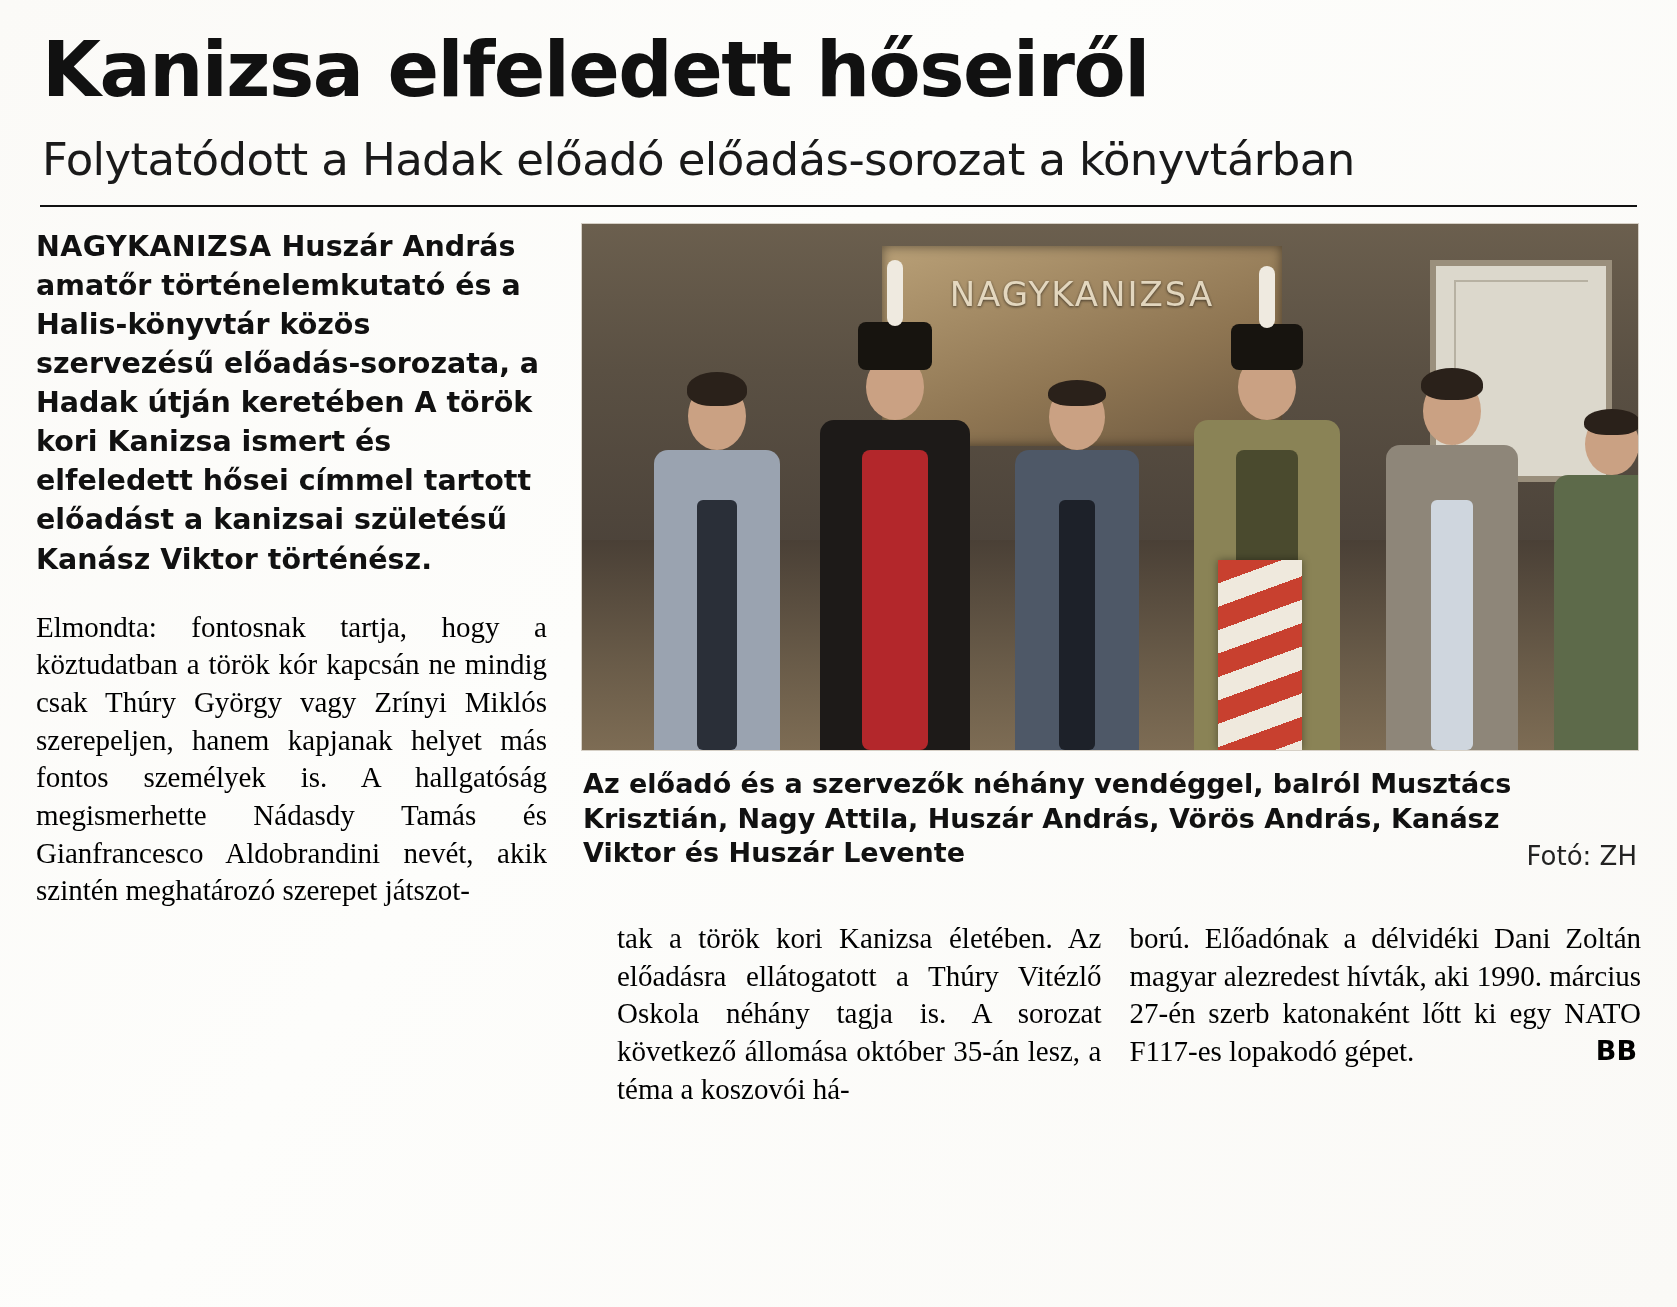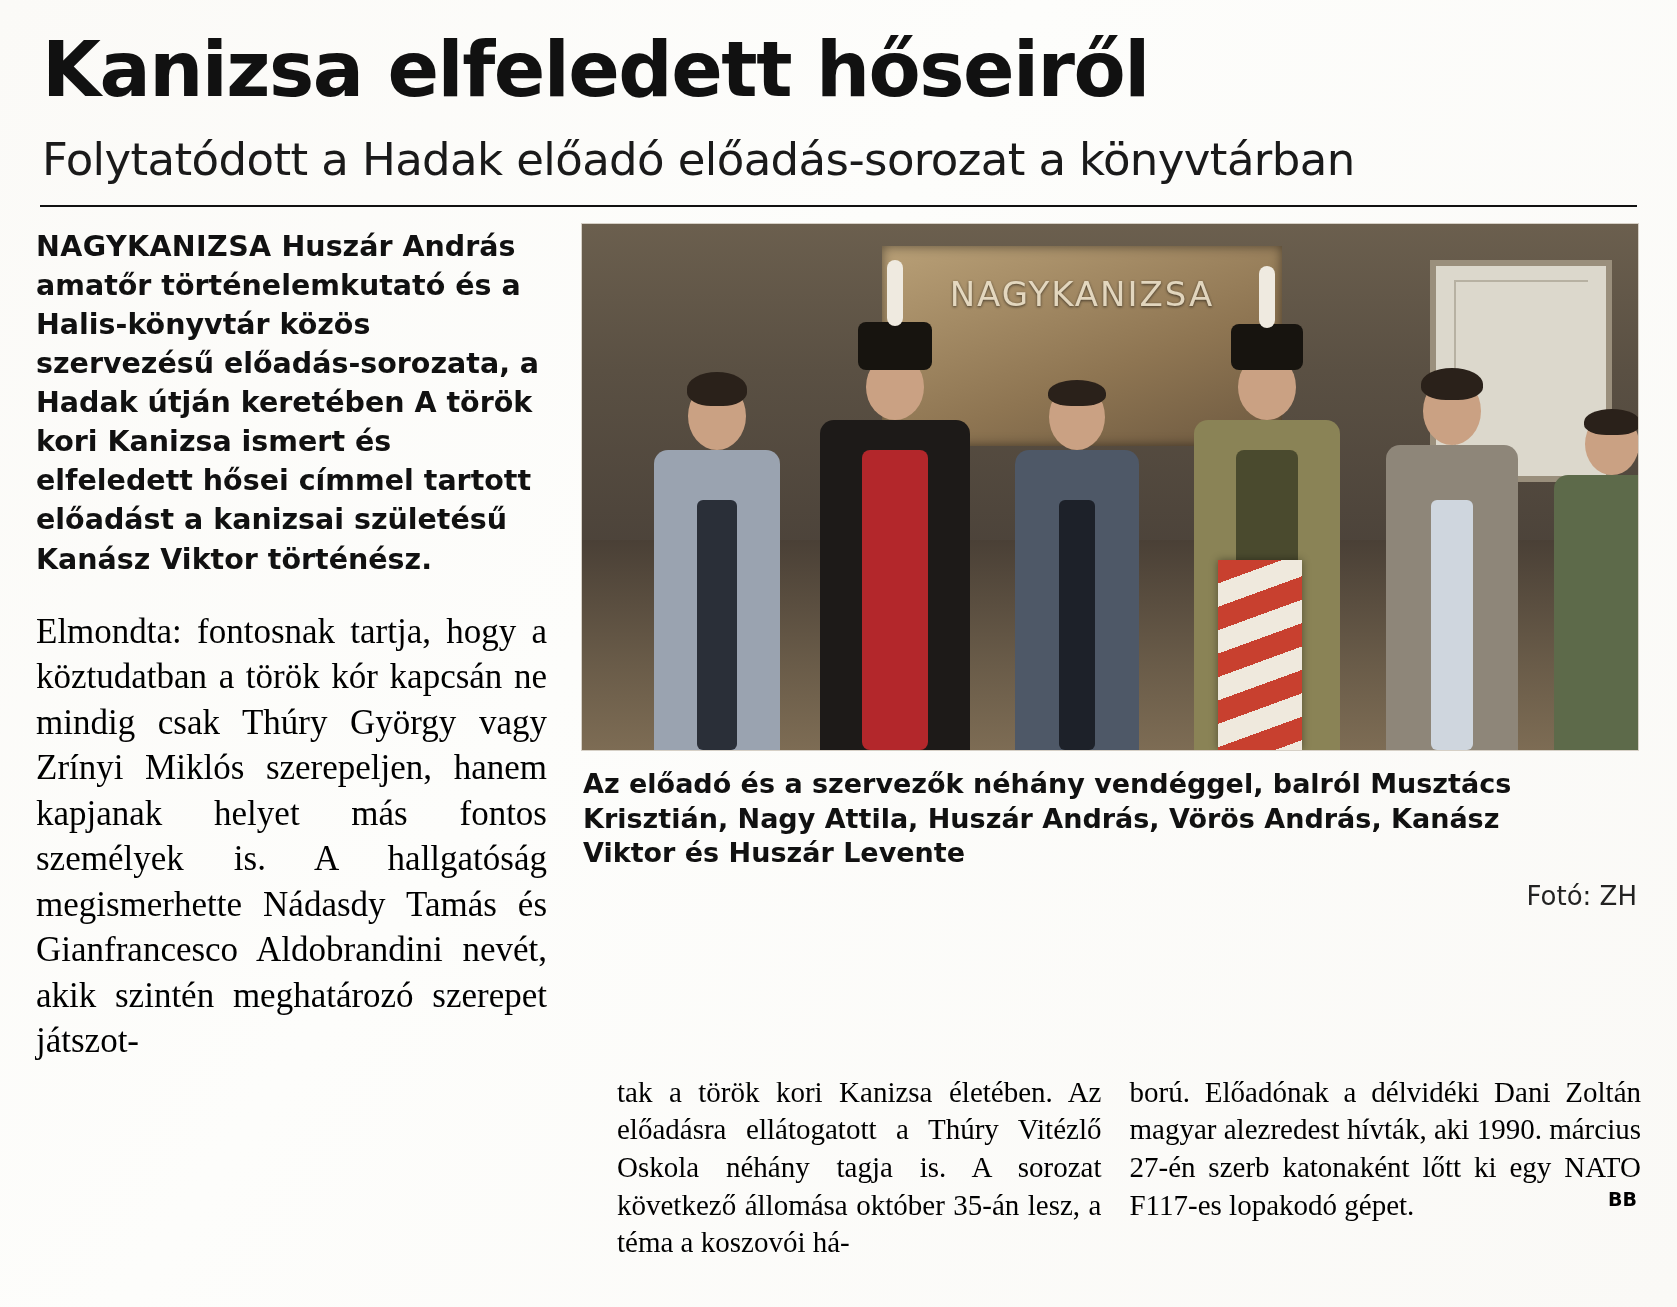--- a/index.html
+++ b/index.html
@@ -74,21 +74,21 @@
     color: #111;
   }
   .lead .dateline {
     letter-spacing: 0.4px;
   }
   .lead .lead-body {
     font-weight: bold;
   }
   .body-text {
     font-family: "Liberation Serif", serif;
-    font-size: 35px;
+    font-size: 29px;
     line-height: 1.3;
     text-align: justify;
     margin: 30px 4px 0 0;
     color: #000;
     hyphens: none;
   }
   .col-right {
     width: 1060px;
     box-sizing: border-box;
   }
@@ -202,21 +202,20 @@
     position: relative;
     height: 34px;
   }
   .credit {
     position: absolute;
     right: 4px;
     top: -30px;
     font-family: "DejaVu Sans", sans-serif;
     font-size: 26px;
     color: #222;
-    margin-top: 40px;
   }
   .bottom-cols {
     display: flex;
     margin-top: 10px;
     padding-left: 581px;
   }
   .bcol {
     width: 530px;
     padding-right: 28px;
     box-sizing: border-box;
@@ -225,21 +224,21 @@
   .bcol p {
     font-family: "Liberation Serif", serif;
     font-size: 29px;
     line-height: 1.3;
     text-align: justify;
     margin: 0;
   }
   .signature {
     font-family: "DejaVu Sans", sans-serif;
     font-weight: bold;
-    font-size: 19px;
+    font-size: 27px;
     text-align: right;
     margin-top: -36px;
     padding-right: 4px;
   }
 </style>
 </head>
 <body>
 
 <div class="page">
   <div class="paper-tint"></div>

